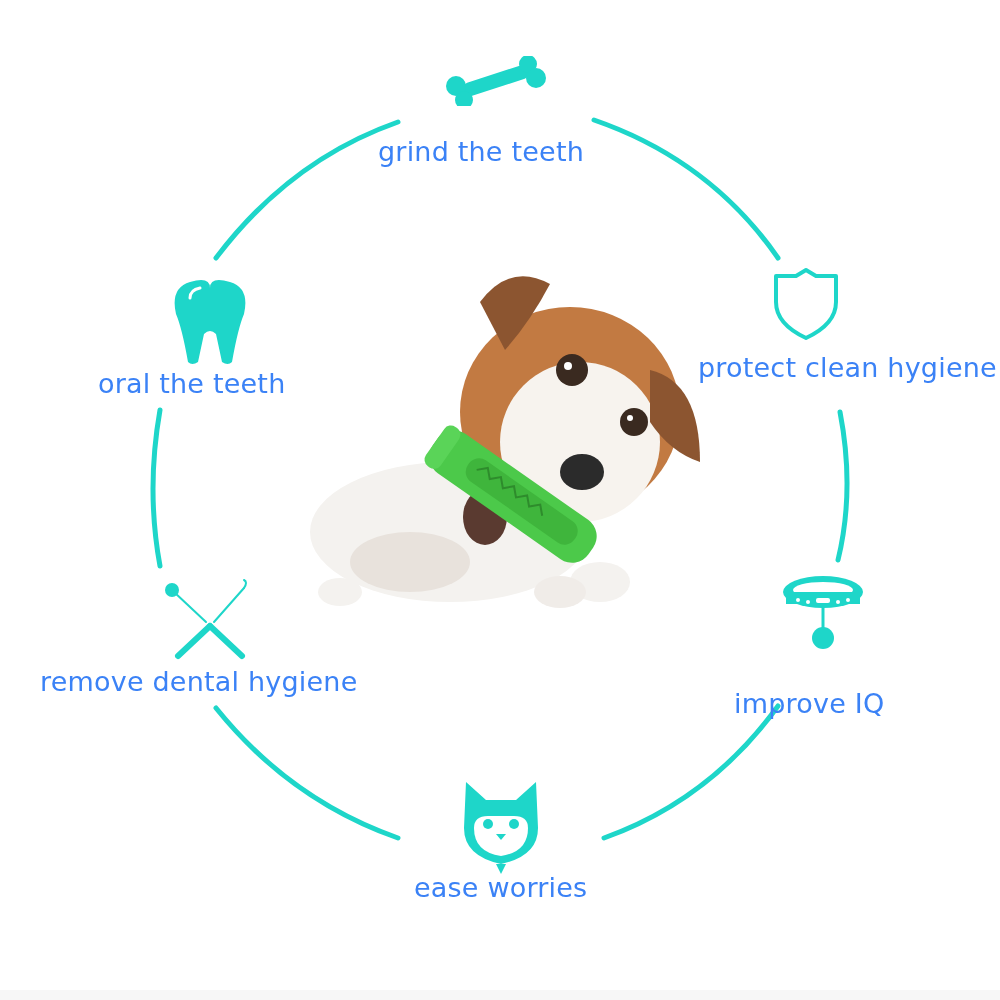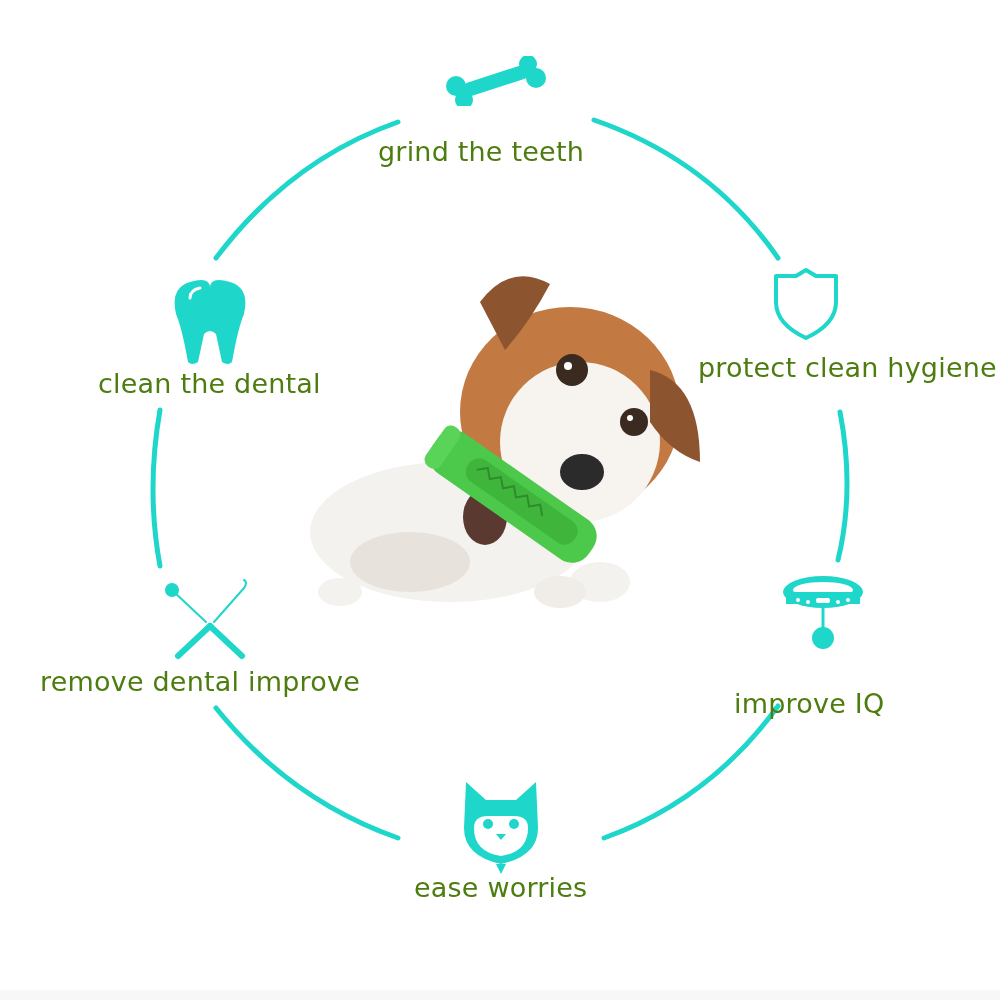--- a/index.html
+++ b/index.html
@@ -4,21 +4,21 @@
 <style>
   html, body { margin: 0; padding: 0; }
   body {
     width: 1000px; height: 1000px; position: relative; overflow: hidden;
     background: #ffffff;
     font-family: "DejaVu Sans", "Liberation Sans", sans-serif;
   }
   .bottom-strip { position: absolute; left: 0; top: 990px; width: 1000px; height: 10px; background: #f7f7f7; }
   svg.ring { position: absolute; left: 0; top: 0; }
   .label {
-    position: absolute; color: #4d7c0f; font-size: 27px; white-space: nowrap;
+    position: absolute; color: #3b82f6; font-size: 27px; white-space: nowrap;
     letter-spacing: 0.2px; line-height: 1;
   }
   .icon { position: absolute; }
 </style>
 </head>
 <body>
 
 <svg class="ring" width="1000" height="1000" viewBox="0 0 1000 1000">
   <g fill="none" stroke="#1ed6c9" stroke-width="5" stroke-linecap="round">
 
@@ -81,27 +81,27 @@
 <svg class="icon" style="left:160px;top:578px" width="100" height="84" viewBox="0 0 100 84">
   <g stroke="#1ed6c9" stroke-linecap="round" fill="none">
     <line x1="14" y1="14" x2="46" y2="44" stroke-width="2"></line>
     <line x1="84" y1="10" x2="54" y2="44" stroke-width="2"></line>
     <path d="M84 10 Q88 4 84 2" stroke-width="2"></path>
     <line x1="50" y1="48" x2="18" y2="78" stroke-width="6"></line>
     <line x1="50" y1="48" x2="82" y2="78" stroke-width="6"></line>
   </g>
   <circle cx="12" cy="12" r="7" fill="#1ed6c9"></circle>
 </svg>
-<div class="label" style="left:40px;top:668px">remove dental improve</div>
+<div class="label" style="left:40px;top:668px">remove dental hygiene</div>
 
 <svg class="icon" style="left:170px;top:278px" width="80" height="88" viewBox="0 0 80 88">
   <path d="M20 4 Q40 -2 40 10 Q40 -2 60 4 Q80 10 74 36 Q68 50 62 84 Q58 88 52 84 L46 56 Q40 50 34 56 L28 84 Q22 88 18 84 Q12 50 6 36 Q0 10 20 4 Z" fill="#1ed6c9"></path>
   <path d="M20 20 Q20 12 30 10" fill="none" stroke="#ffffff" stroke-width="3" stroke-linecap="round"></path>
 </svg>
-<div class="label" style="left:98px;top:370px">clean the dental</div>
+<div class="label" style="left:98px;top:370px">oral the teeth</div>
 
 <svg class="icon" style="left:300px;top:262px" width="420" height="360" viewBox="0 0 420 360">
 
   <ellipse cx="150" cy="270" rx="140" ry="70" fill="#f4f2ef"></ellipse>
   <ellipse cx="110" cy="300" rx="60" ry="30" fill="#e8e2dc"></ellipse>
 
   <ellipse cx="270" cy="150" rx="110" ry="105" fill="#c27a42"></ellipse>
   <ellipse cx="280" cy="180" rx="80" ry="80" fill="#f7f3ee"></ellipse>
 
   <path d="M180 40 Q210 0 250 22 Q230 60 205 88 Z" fill="#8c5530"></path>

